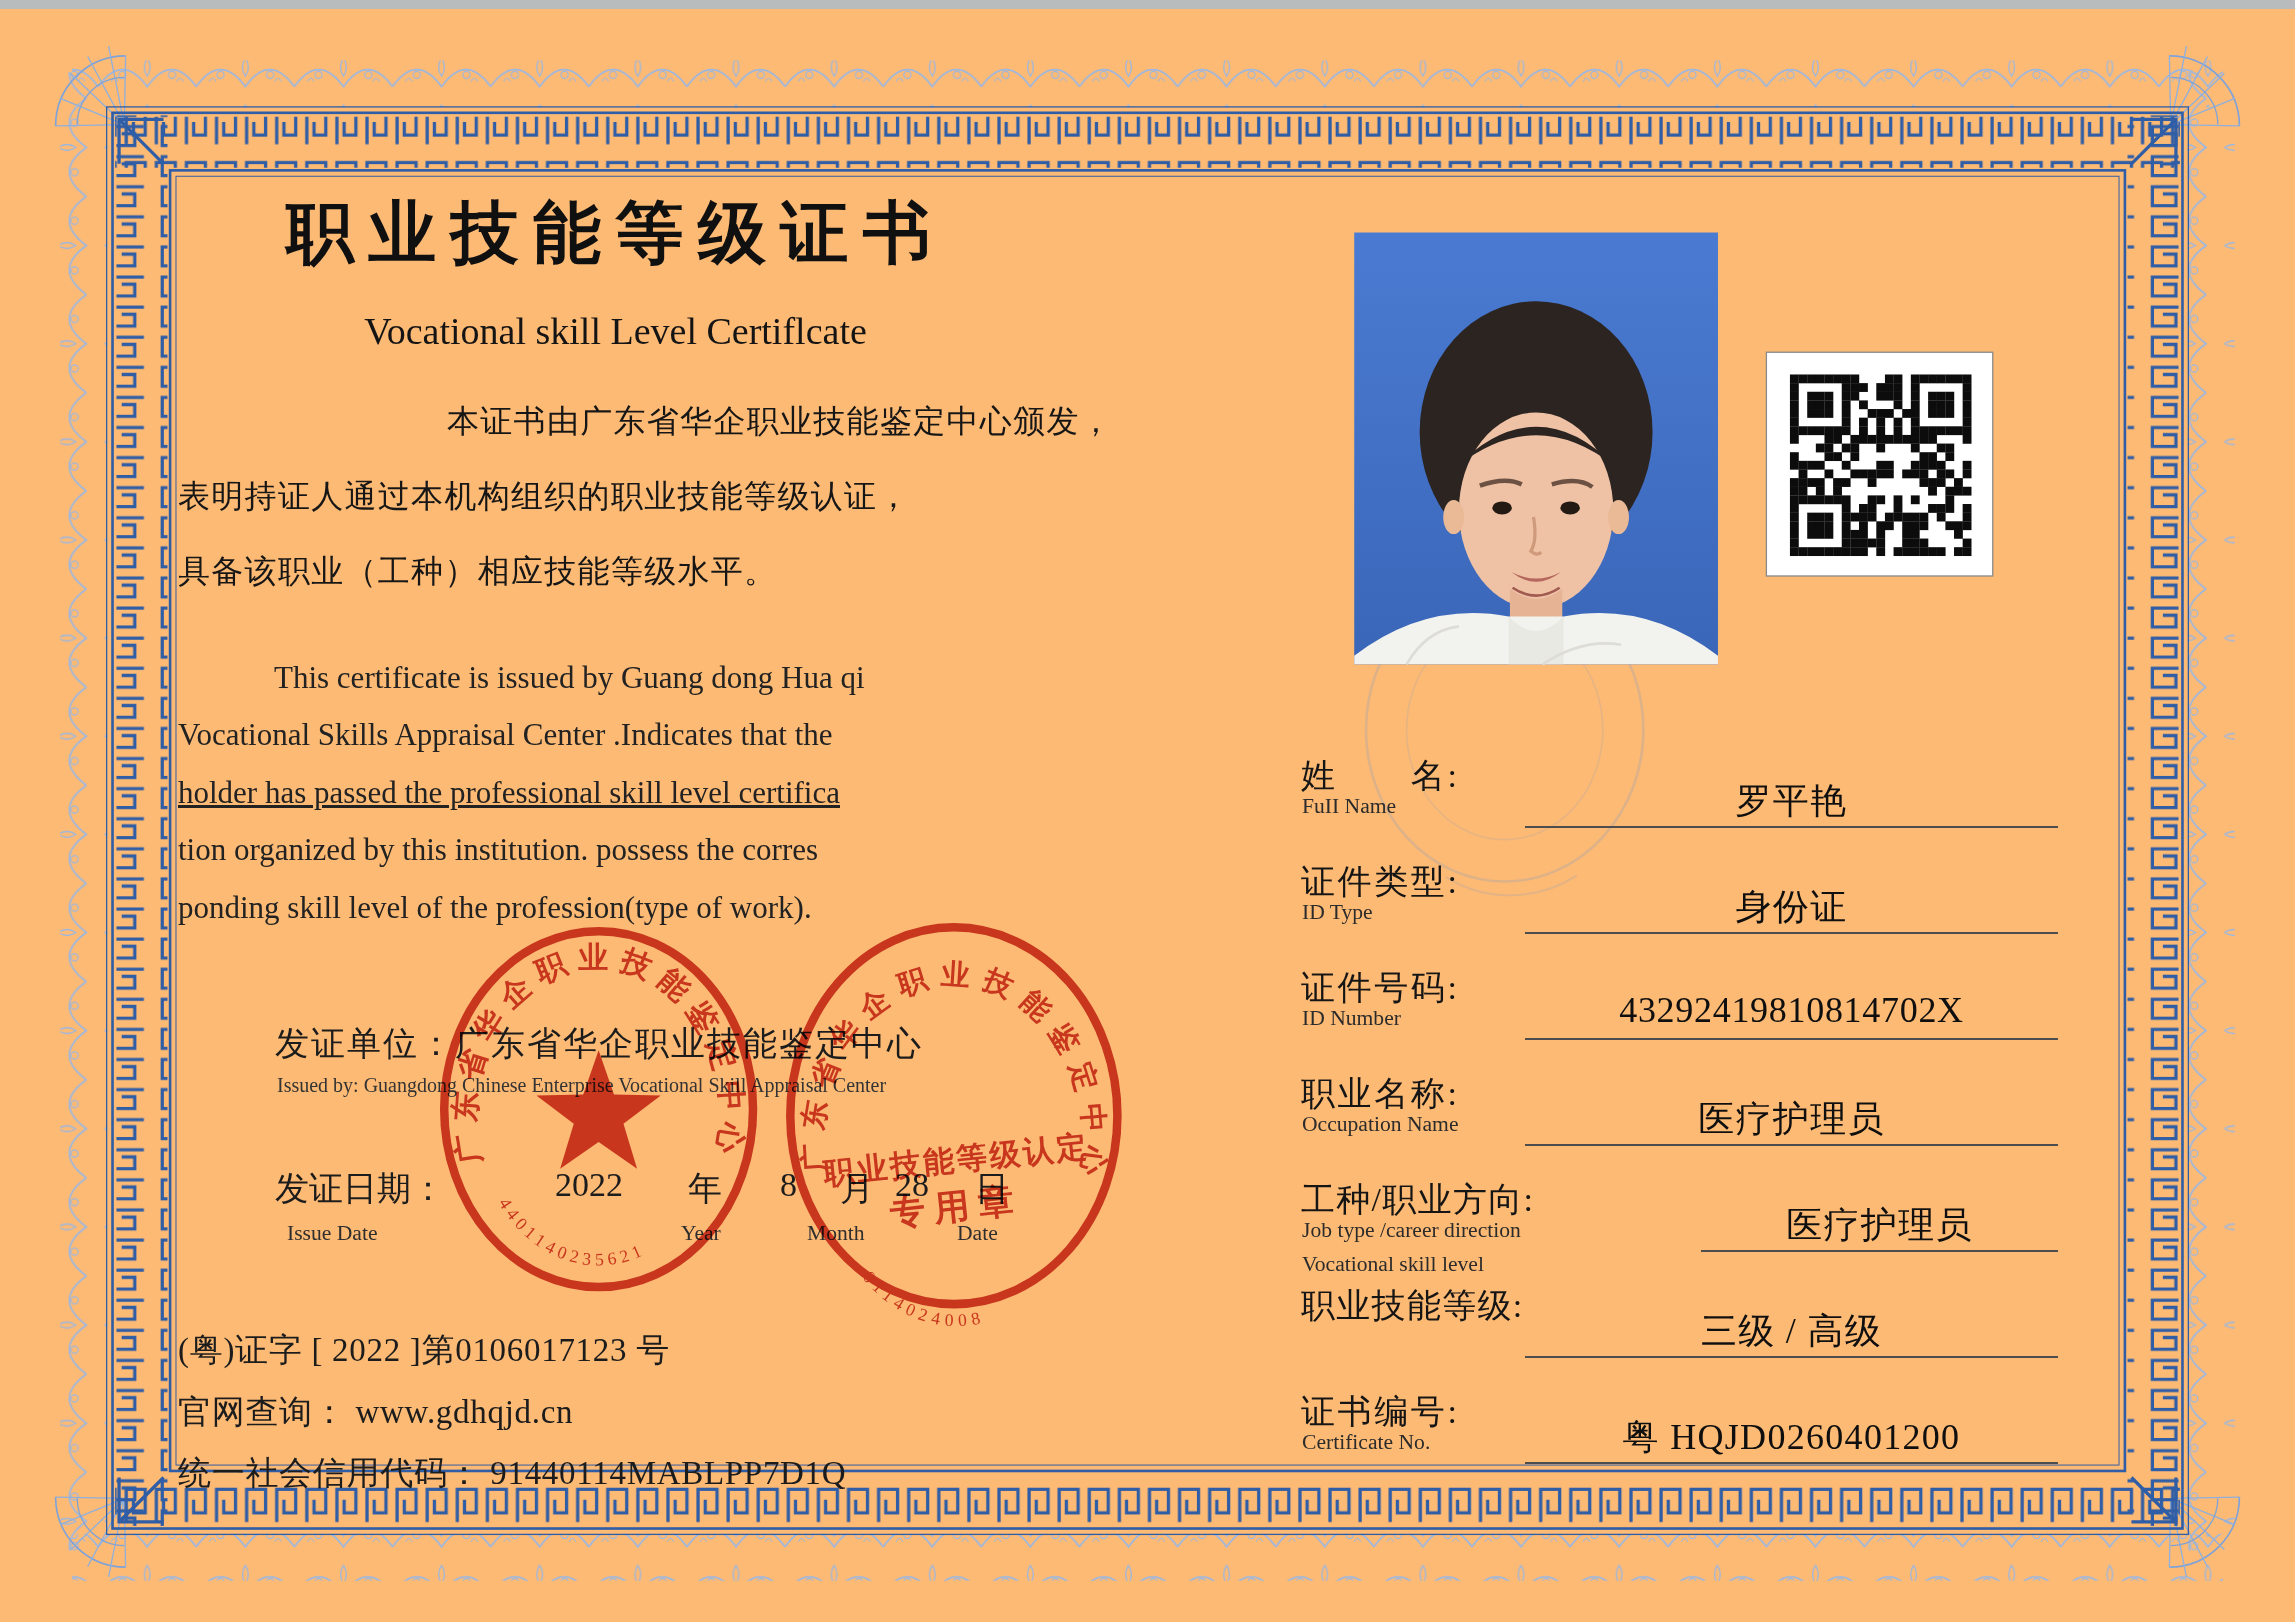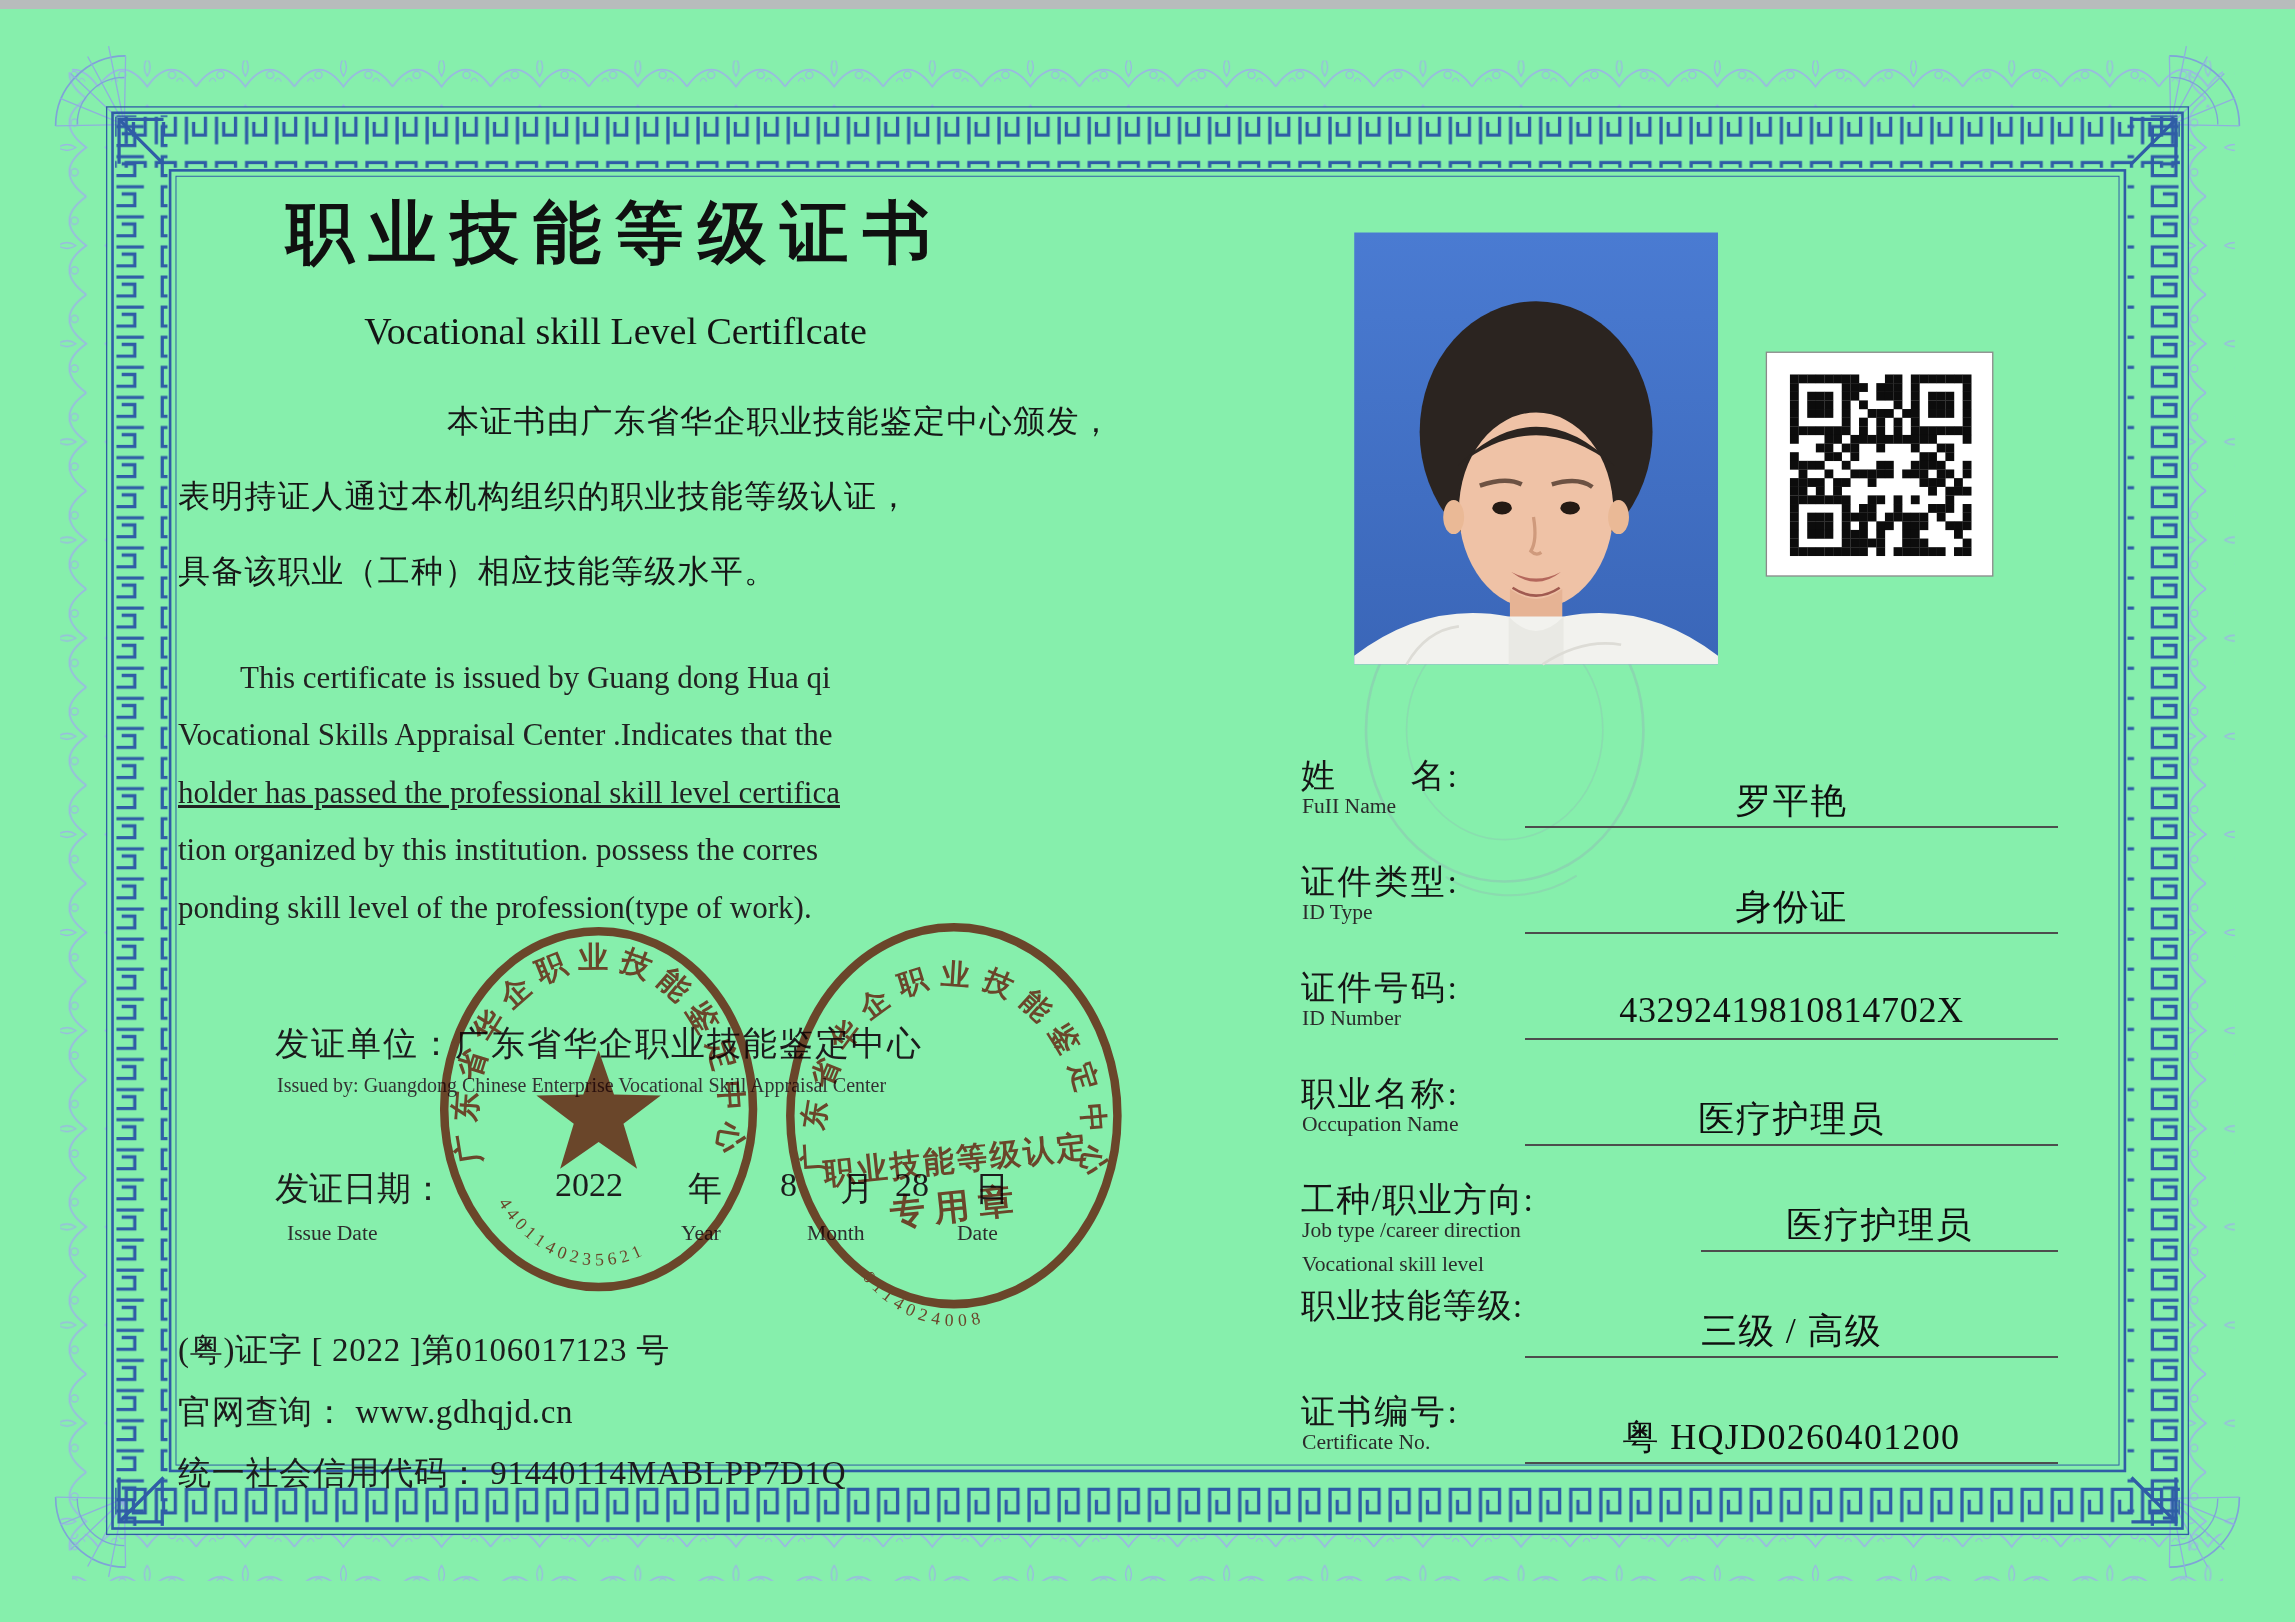--- a/index.html
+++ b/index.html
@@ -1,16 +1,16 @@
 <!DOCTYPE html>
 <html style="font-size:10.5px"><head>
 <meta charset="utf-8">
 <style>
   html,body{margin:0;padding:0;background:#e8e8e8;}
-  .page{position:relative;width:2295px;height:1623px;background:#86efac;overflow:hidden;
+  .page{position:relative;width:2295px;height:1623px;background:#fdba74;overflow:hidden;
         font-family:"Liberation Serif","DejaVu Serif",serif;color:#1c1c1c;}
   .abs{position:absolute;}
   .scan-strip{position:absolute;left:0;top:0;width:2295px;height:9.2px;background:#b8bcbc;}
   svg.layer{position:absolute;left:0;top:0;pointer-events:none;}
   .hatch{position:absolute;left:174px;top:174px;width:1947px;height:1296px;
      background:
        repeating-linear-gradient(135deg, rgba(110,140,200,0.13) 0 1.3px, rgba(0,0,0,0) 1.3px 5.9px),
        repeating-linear-gradient(90deg, rgba(125,152,210,0.09) 0 1px, rgba(0,0,0,0) 1px 3.9px);
   }
   .cn{font-family:"Liberation Serif","DejaVu Serif",serif;}
@@ -384,21 +384,21 @@
     </g>
   </svg>
 
   <div class="abs title-cn cn">职业技能等级证书</div>
   <div class="abs title-en en">Vocational skill Level  Certiflcate</div>
 
   <div class="abs p-cn" style="top:400px;padding-left:45px;text-align:right;">本证书由广东省华企职业技能鉴定中心颁发，</div>
   <div class="abs p-cn" style="top:475px;">表明持证人通过本机构组织的职业技能等级认证，</div>
   <div class="abs p-cn" style="top:550px;">具备该职业（工种）相应技能等级水平。</div>
 
-  <div class="abs p-en" style="top:660px;padding-left:62px;">This certificate is issued by Guang dong Hua qi</div>
+  <div class="abs p-en" style="top:660px;padding-left:96px;">This certificate is issued by Guang dong Hua qi</div>
   <div class="abs p-en" style="top:717px;">Vocational Skills Appraisal Center .Indicates that the</div>
   <div class="abs p-en" style="top:775px;text-decoration:underline;">holder has passed the professional skill level certifica</div>
   <div class="abs p-en" style="top:832px;">tion organized by this institution. possess the corres</div>
   <div class="abs p-en" style="top:890px;">ponding  skill level of the profession(type of  work).</div>
 
   <div class="abs issued-cn cn">发证单位：广东省华企职业技能鉴定中心</div>
   <div class="abs issued-en en">Issued by: Guangdong Chinese Enterprise Vocational Skill Appraisal Center</div>
 
   <div class="d cn" style="left:275px;text-align:center;">发证日期：</div>
   <div class="d en" style="left:555px;">2022</div>

